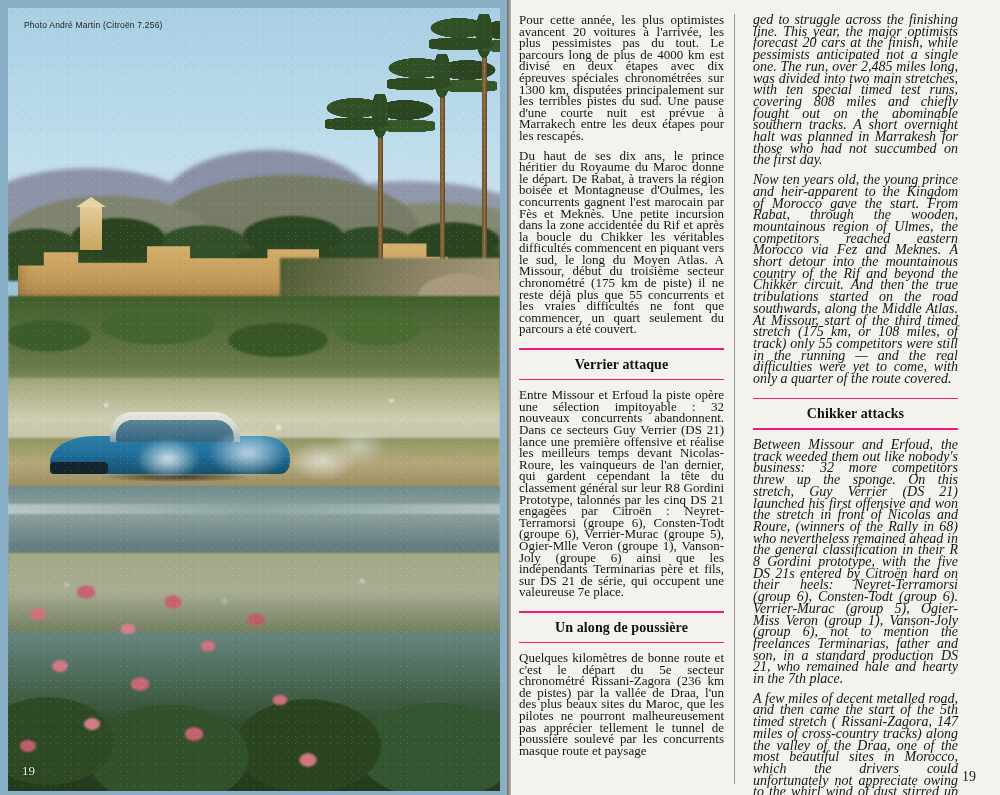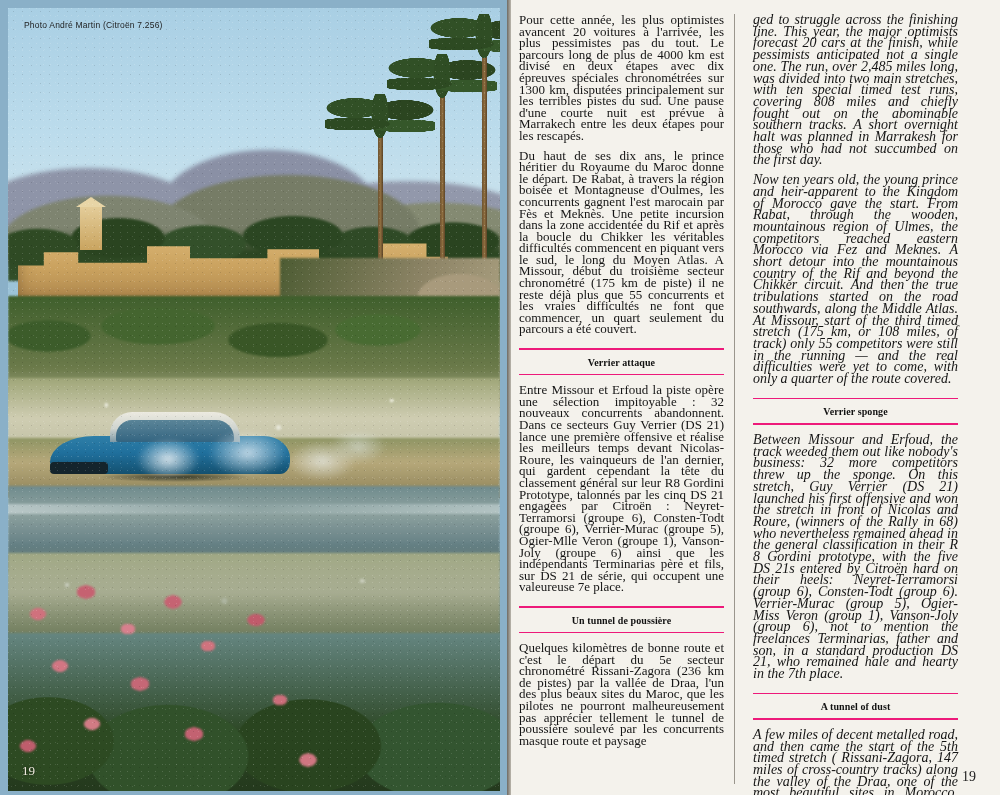--- a/index.html
+++ b/index.html
@@ -293,21 +293,21 @@
   }
   .rule {
     height:1.6px;
     background:#ed1a7a;
     margin:0;
   }
   .section-head h2 {
     margin:0;
     padding:7px 0 6px 0;
     text-align:center;
-    font-size:10px;
+    font-size:14px;
     font-weight:bold;
     font-style:normal;
     color:#111;
     letter-spacing:.1px;
   }
   .folio-right {
     position:absolute; right:24px; bottom:10px;
     font-size:14px; color:#1a1a1a;
   }
 </style>
@@ -375,44 +375,39 @@
         <div class="section-head">
           <div class="rule"></div>
           <h2>Verrier attaque</h2>
           <div class="rule"></div>
         </div>
 
         <p>Entre Missour et Erfoud la piste opère une sélection impitoyable : 32 nouveaux concurrents abandonnent. Dans ce secteurs Guy Verrier (DS 21) lance une première offensive et réalise les meilleurs temps devant Nicolas-Roure, les vainqueurs de l'an dernier, qui gardent cependant la tête du classement général sur leur R8 Gordini Prototype, talonnés par les cinq DS 21 engagées par Citroën : Neyret-Terramorsi (groupe 6), Consten-Todt (groupe 6), Verrier-Murac (groupe 5), Ogier-Mlle Veron (groupe 1), Vanson-Joly (groupe 6) ainsi que les indépendants Terminarias père et fils, sur DS 21 de série, qui occupent une valeureuse 7e place.</p>
 
         <div class="section-head">
           <div class="rule"></div>
-          <h2>Un tunnel de poussière</h2>
+          <h2>Un along de poussière</h2>
           <div class="rule"></div>
         </div>
 
         <p>Quelques kilomètres de bonne route et c'est le départ du 5e secteur chronométré Rissani-Zagora (236 km de pistes) par la vallée de Draa, l'un des plus beaux sites du Maroc, que les pilotes ne pourront malheureusement pas apprécier tellement le tunnel de poussière soulevé par les concurrents masque route et paysage</p>
       </div>
 
       <div class="col en">
         <p>ged to struggle across the finishing line. This year, the major optimists forecast 20 cars at the finish, while pessimists anticipated not a single one. The run, over 2,485 miles long, was divided into two main stretches, with ten special timed test runs, covering 808 miles and chiefly fought out on the abominable southern tracks. A short overnight halt was planned in Marrakesh for those who had not succumbed on the first day.</p>
         <p>Now ten years old, the young prince and heir-apparent to the Kingdom of Morocco gave the start. From Rabat, through the wooden, mountainous region of Ulmes, the competitors reached eastern Morocco via Fez and Meknes. A short detour into the mountainous country of the Rif and beyond the Chikker circuit. And then the true tribulations started on the road southwards, along the Middle Atlas. At Missour, start of the third timed stretch (175 km, or 108 miles, of track) only 55 competitors were still in the running — and the real difficulties were yet to come, with only a quarter of the route covered.</p>
 
         <div class="section-head">
           <div class="rule"></div>
-          <h2>Verrier sponge</h2>
+          <h2>Chikker attacks</h2>
           <div class="rule"></div>
         </div>
 
         <p>Between Missour and Erfoud, the track weeded them out like nobody's business: 32 more competitors threw up the sponge. On this stretch, Guy Verrier (DS 21) launched his first offensive and won the stretch in front of Nicolas and Roure, (winners of the Rally in 68) who nevertheless remained ahead in the general classification in their R 8 Gordini prototype, with the five DS 21s entered by Citroën hard on their heels: Neyret-Terramorsi (group 6), Consten-Todt (group 6). Verrier-Murac (group 5), Ogier-Miss Veron (group 1), Vanson-Joly (group 6), not to mention the freelances Terminarias, father and son, in a standard production DS 21, who remained hale and hearty in the 7th place.</p>
 
-        <div class="section-head">
-          <div class="rule"></div>
-          <h2>A tunnel of dust</h2>
-          <div class="rule"></div>
-        </div>
 
         <p>A few miles of decent metalled road, and then came the start of the 5th timed stretch ( Rissani-Zagora, 147 miles of cross-country tracks) along the valley of the Draa, one of the most beautiful sites in Morocco, which the drivers could unfortunately not appreciate owing to the whirl wind of dust stirred up by the competitors, which blottered out the landscape. (When they finally reached Zagora, certain drivers asked what cars they had overtaken, for they had been incapable of identifying them at the time). Those who got through had covered, 1,000 miles, and had another 1,500 before them,</p>
       </div>
 
     </div>
 
     <div class="folio-right">19</div>
   </div>
 
 </div>

